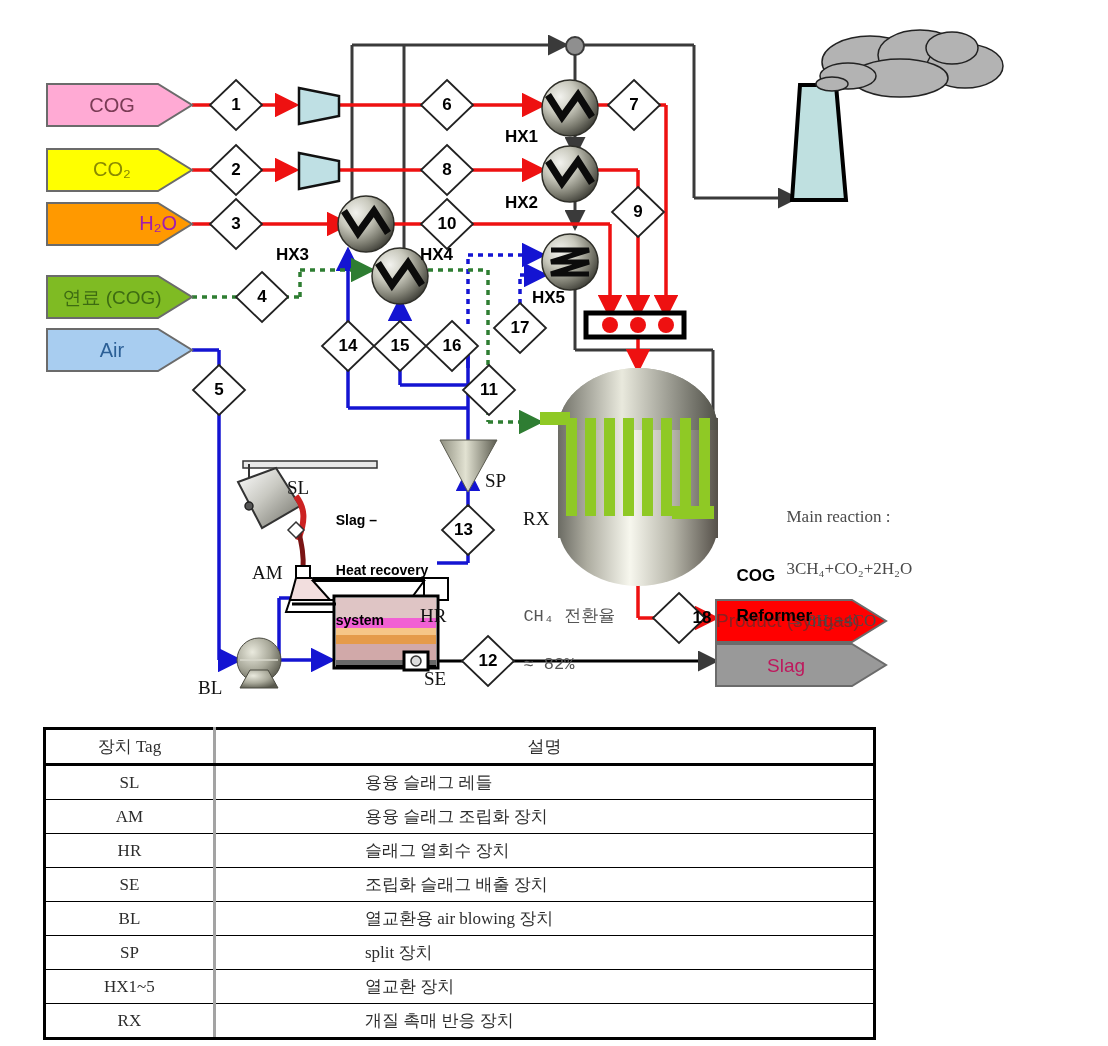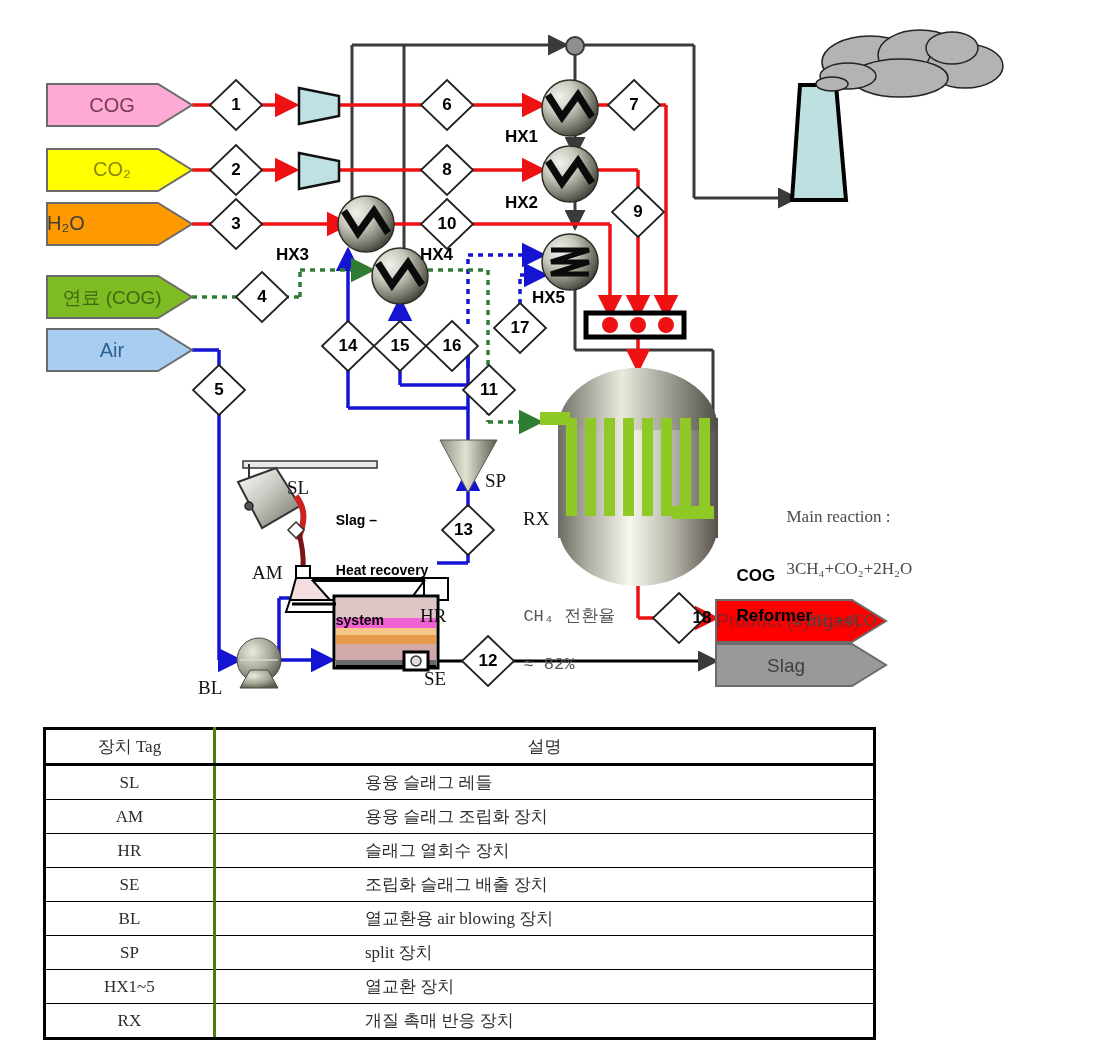--- a/index.html
+++ b/index.html
@@ -17,21 +17,21 @@
   .slagtitle{font-family:"Liberation Sans","DejaVu Sans",sans-serif;font-size:14px;font-weight:bold;color:#000;line-height:25px;}
   
   #tagtable{position:absolute;left:43px;top:727px;width:833px;border-collapse:collapse;
             font-family:"Liberation Serif","DejaVu Serif",serif;background:#fff;}
   #tagtable td,#tagtable th{border:1px solid #000;text-align:center;font-weight:normal;
             font-size:17px;color:#2d2d2d;height:33px;padding:0;}
   #tagtable .c1{width:170px;}
   #tagtable .c2{width:663px;text-align:center;}
   #tagtable thead td{border-bottom:3px solid #000;}
   #tagtable{border:3px solid #000;}
-  #tagtable .c1{border-right:3px solid #4d7c0f;}
+  #tagtable .c1{border-right:3px solid #a3a3a3;}
   #tagtable tbody tr:last-child td{border-bottom:3px solid #000;}
   .desc{display:inline-block;width:400px;text-align:left;margin-left:41px;}
 </style>
 </head>
 <body>
 
 <div id="stage">
 
 <svg id="pfd" viewBox="0 0 1108 720">
   <defs>
@@ -371,26 +371,26 @@
     <polygon points="348,321 374,346 348,371 322,346"></polygon>
     <polygon points="400,321 426,346 400,371 374,346"></polygon>
     <polygon points="452,321 478,346 452,371 426,346"></polygon>
     <polygon points="520,303 546,328 520,353 494,328"></polygon>
     <polygon points="679,593 705,618 679,643 653,618"></polygon>
   </g>
 </svg>
 
 <div class="txt" style="left:47px;top:94px;width:130px;text-align:center;font-size:20px;color:#7a3b55;">COG</div>
 <div class="txt" style="left:47px;top:158px;width:130px;text-align:center;font-size:20px;color:#8a8a00;">CO₂</div>
-<div class="txt" style="left:47px;top:212px;width:130px;text-align:left;font-size:20px;color:#404040;">H₂O</div>
+<div class="txt" style="left:47px;top:212px;width:130px;text-align:right;font-size:20px;color:#a21caf;">H₂O</div>
 <div class="txt" style="left:47px;top:285px;width:130px;text-align:center;font-size:19px;color:#3d6b12;">연료 (COG)</div>
 <div class="txt" style="left:47px;top:339px;width:130px;text-align:center;font-size:20px;color:#2b5f96;">Air</div>
 
 <div class="txt" style="left:716px;top:610px;width:140px;text-align:center;font-size:19px;color:#8c2020;">Product (syngas)</div>
-<div class="txt" style="left:716px;top:655px;width:140px;text-align:center;font-size:19px;color:#404040;">Slag</div>
+<div class="txt" style="left:716px;top:655px;width:140px;text-align:center;font-size:19px;color:#be185d;">Slag</div>
 
 <div class="txt lbl" style="left:505px;top:127px;">HX1</div>
 <div class="txt lbl" style="left:505px;top:193px;">HX2</div>
 <div class="txt lbl" style="left:276px;top:245px;">HX3</div>
 <div class="txt lbl" style="left:420px;top:245px;">HX4</div>
 <div class="txt lbl" style="left:532px;top:288px;">HX5</div>
 <div class="txt eqlbl" style="left:523px;top:508px;font-size:19px;">RX</div>
 <div class="txt eqlbl" style="left:485px;top:470px;font-size:19px;">SP</div>
 <div class="txt eqlbl" style="left:287px;top:477px;font-size:19px;">SL</div>
 <div class="txt eqlbl" style="left:252px;top:562px;font-size:19px;">AM</div>

